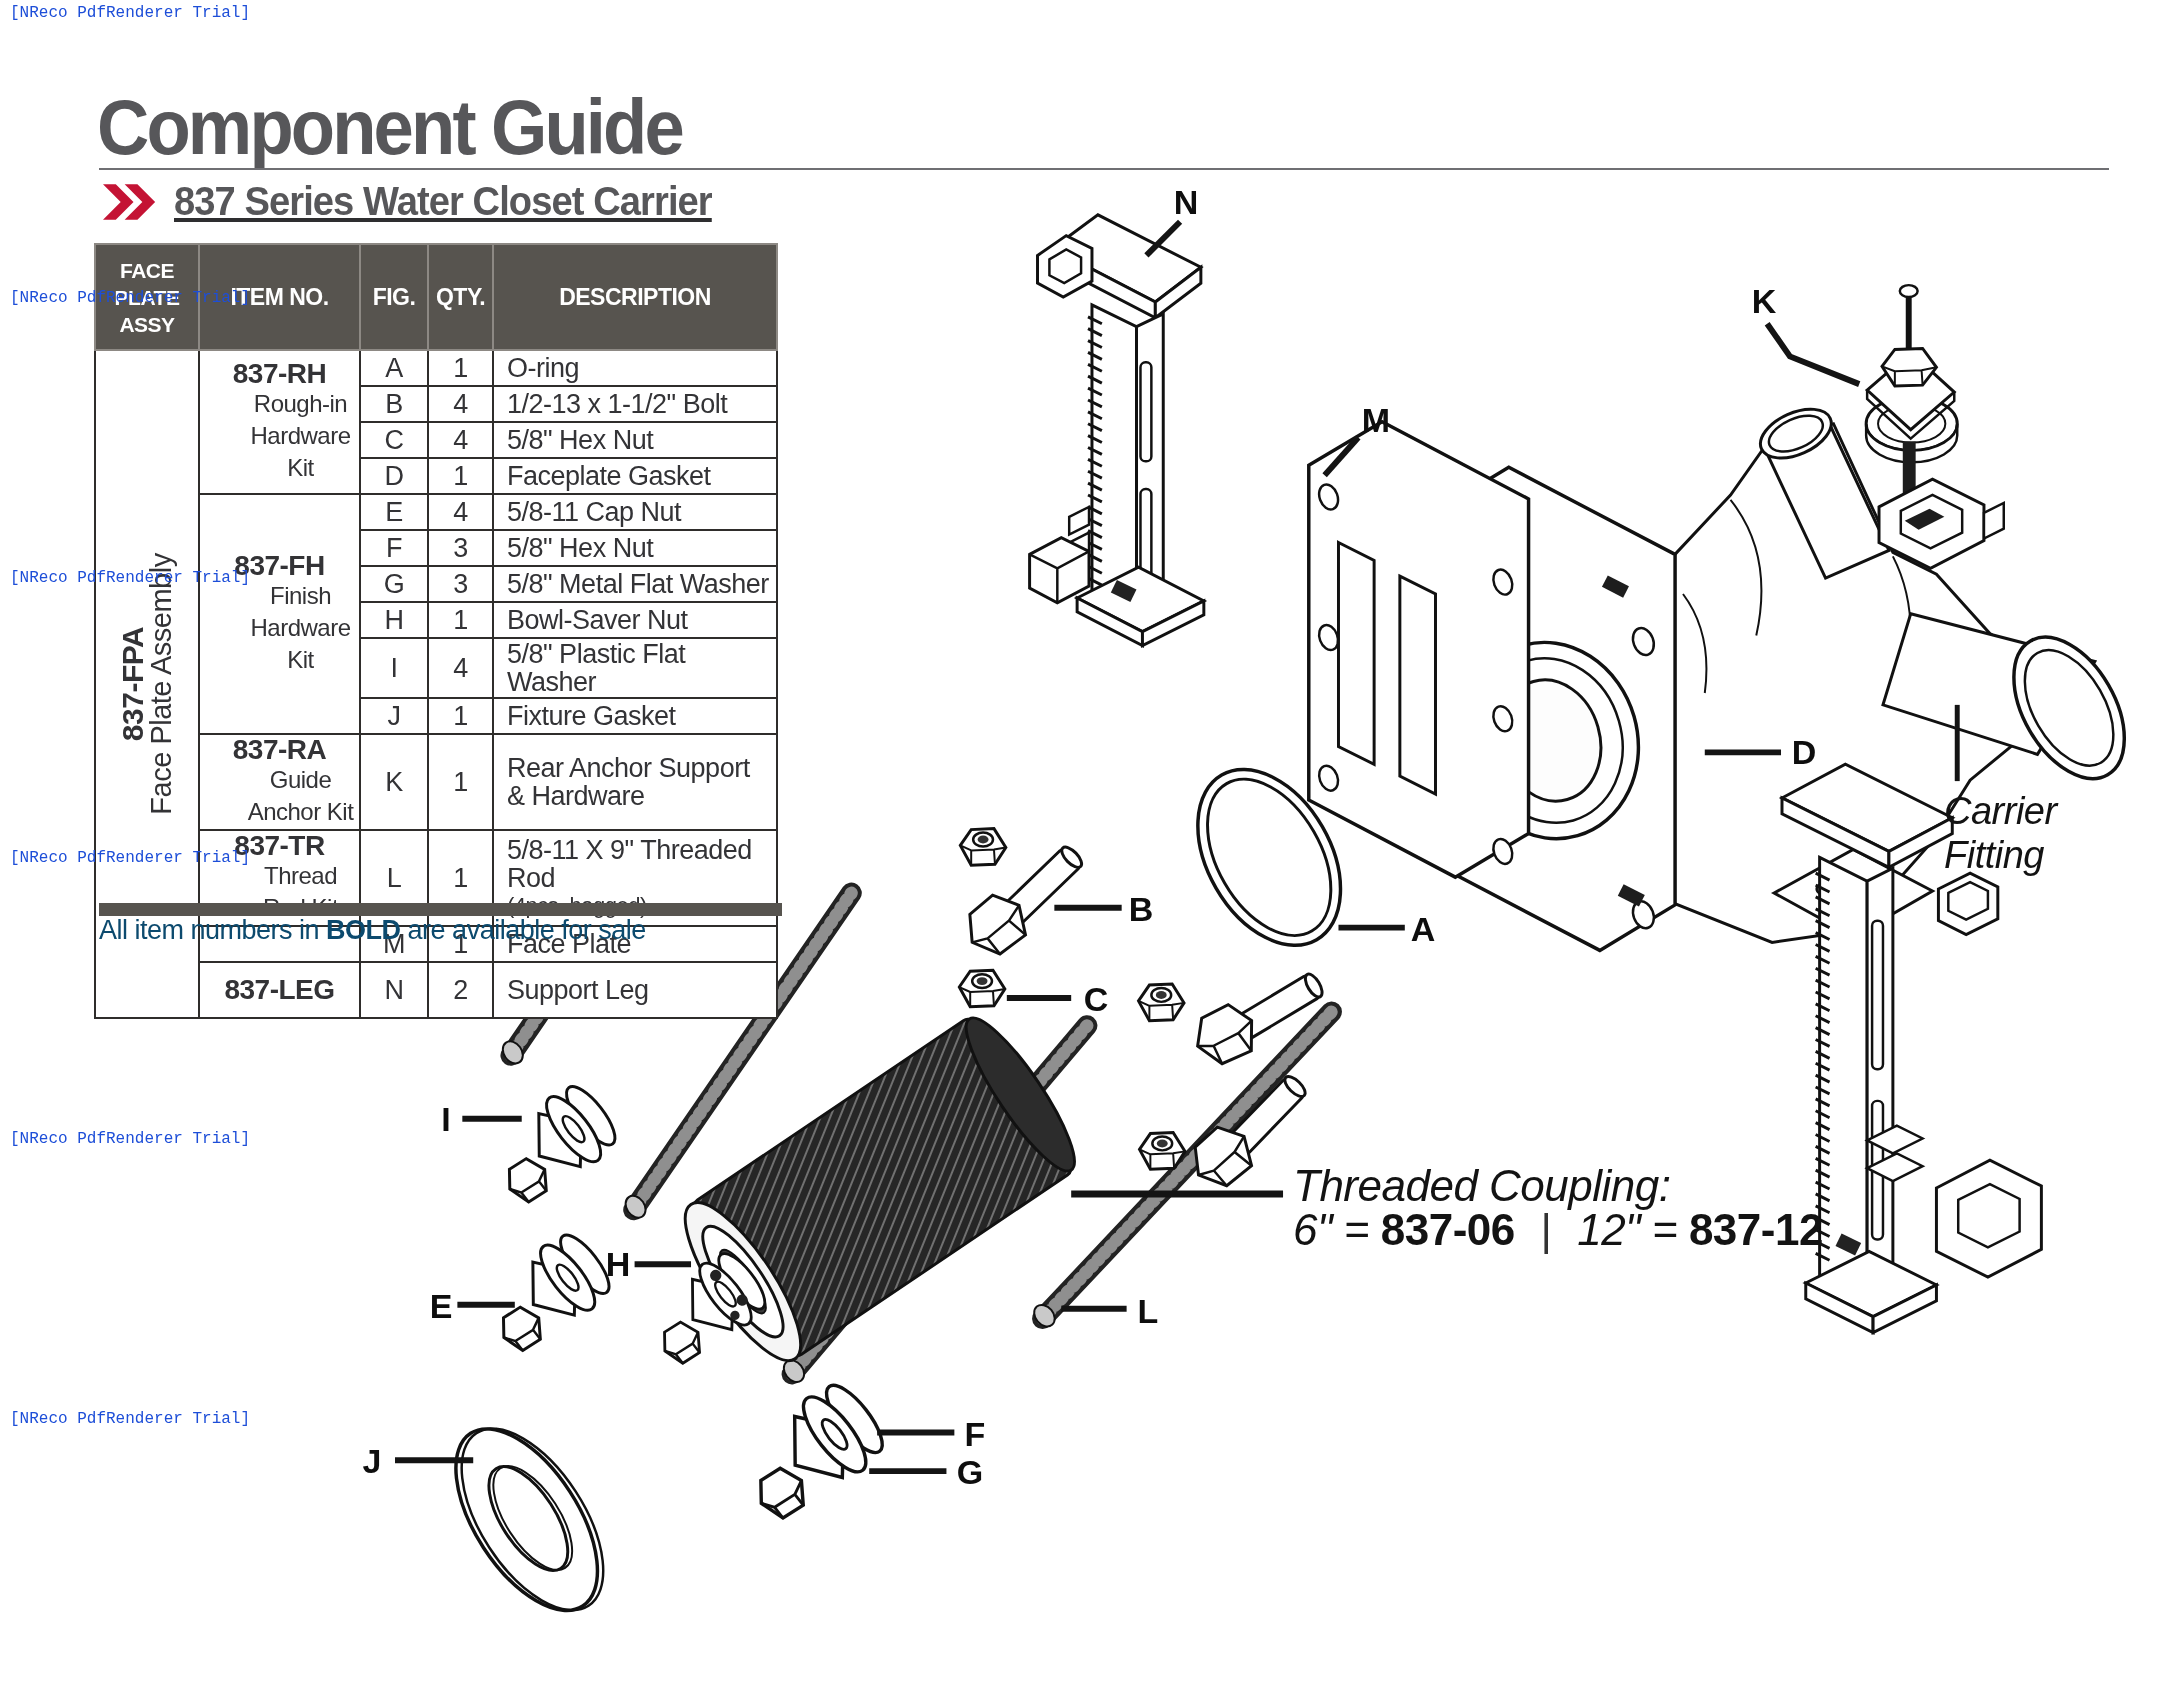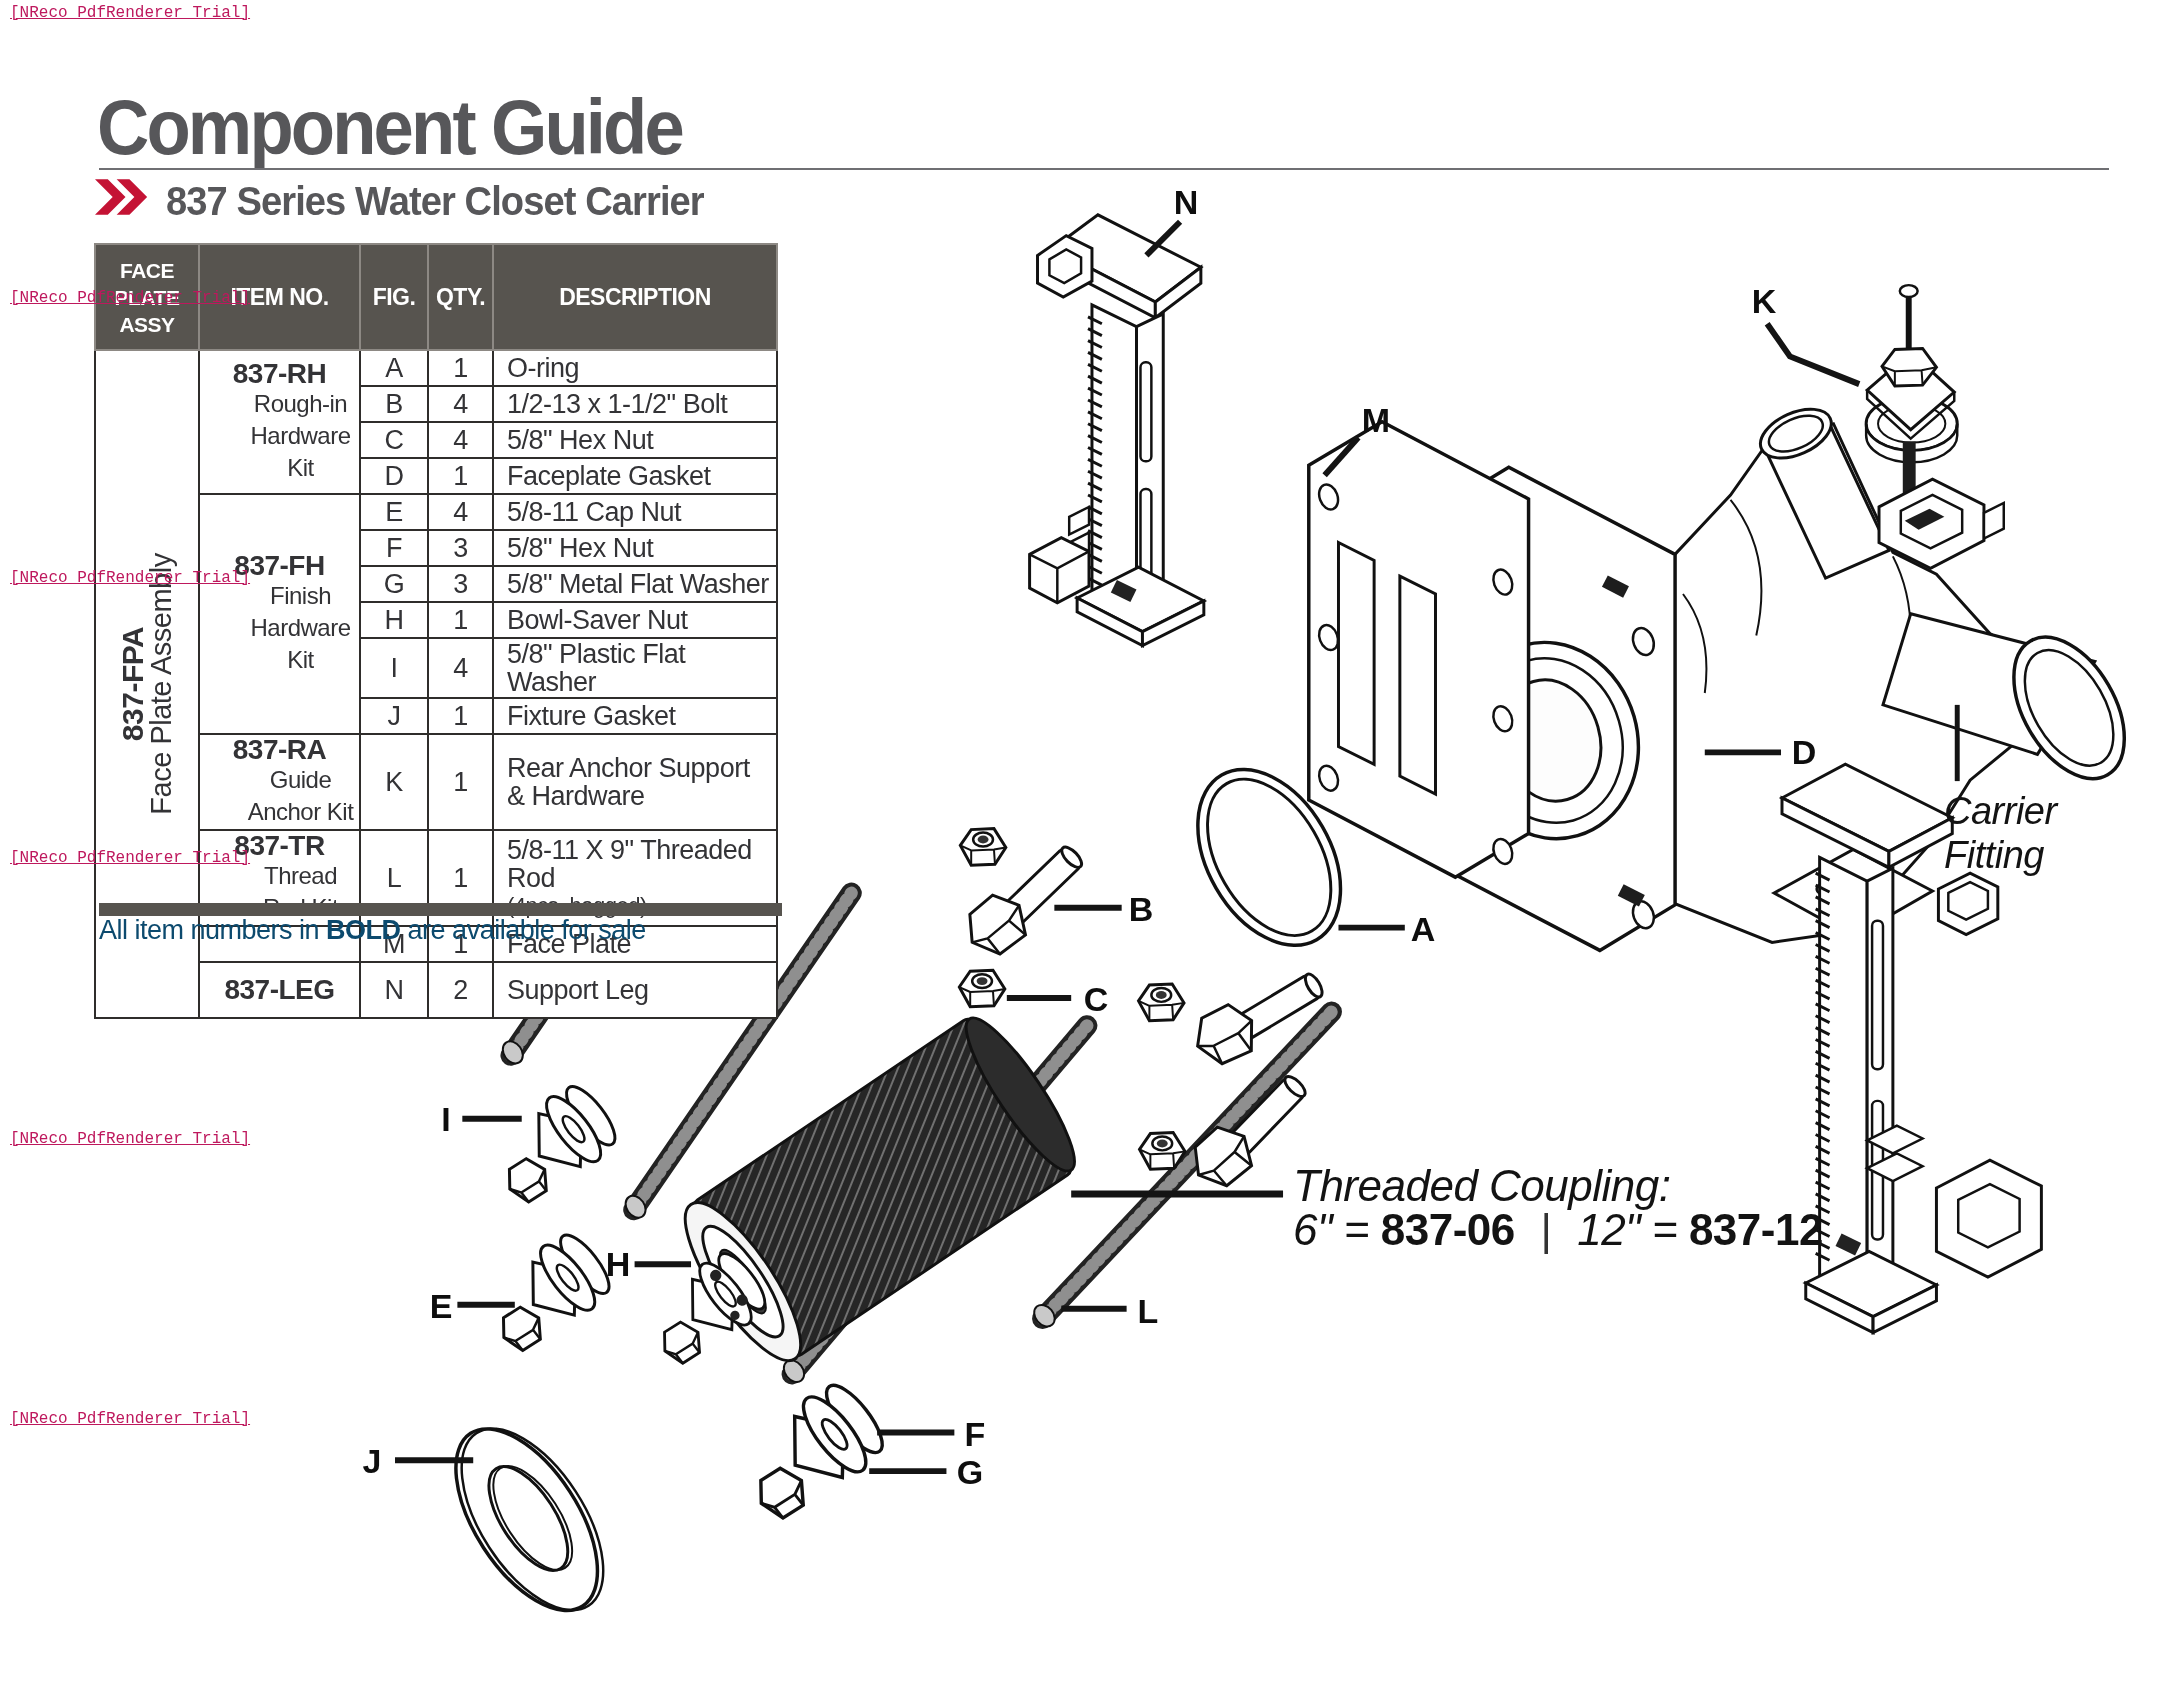--- a/index.html
+++ b/index.html
@@ -1,25 +1,25 @@
 <!DOCTYPE html>
 <html><head>
 <meta charset="utf-8">
 <style>
   html,body{margin:0;padding:0;background:#e8e8e8;}
   #page{position:relative;width:2178px;height:1683px;background:#ffffff;overflow:hidden;
         font-family:"Liberation Sans",sans-serif;color:#2e2e30;}
   
   .watermark{position:absolute;left:10px;font-family:"Liberation Mono",monospace;
-             font-size:16px;color:#be185d;letter-spacing:0px;z-index:40;white-space:pre;text-decoration:underline;}
+             font-size:16px;color:#1d4ed8;letter-spacing:0px;z-index:40;white-space:pre;}
   
   .title{position:absolute;left:97px;top:83px;font-size:77px;font-weight:bold;
          color:#57575a;letter-spacing:-3px;transform:scaleX(.94);transform-origin:left;z-index:10;}
   .rule{position:absolute;left:99px;top:168px;width:2010px;height:2px;background:#6f6f73;z-index:10;}
-  .subtitle-wrap{position:absolute;left:95px;top:178px;display:flex;z-index:10;}
+  .subtitle-wrap{position:absolute;left:103px;top:178px;display:flex;align-items:center;z-index:10;text-decoration:underline;}
   .chev{width:61px;height:38px;margin-right:10px;}
   .subtitle{font-size:41px;font-weight:bold;color:#57575a;letter-spacing:-1px;
             transform:scaleX(.93);transform-origin:left;}
   
   .tbl-wrap{position:absolute;left:94px;top:243px;z-index:20;}
   table.parts{border-collapse:collapse;table-layout:fixed;width:683px;background:#fff;}
   col.c-fpa{width:104px}col.c-item{width:161px}col.c-fig{width:68px}col.c-qty{width:65px}col.c-desc{width:284px}
   table.parts th{background:#57544f;color:#fff;border:2px solid #8d8984;height:102px;
       font-size:23px;font-weight:bold;letter-spacing:-0.5px;white-space:pre-line;line-height:27px;vertical-align:middle;text-align:center;}
   table.parts th.h-fpa{font-size:21px;}

